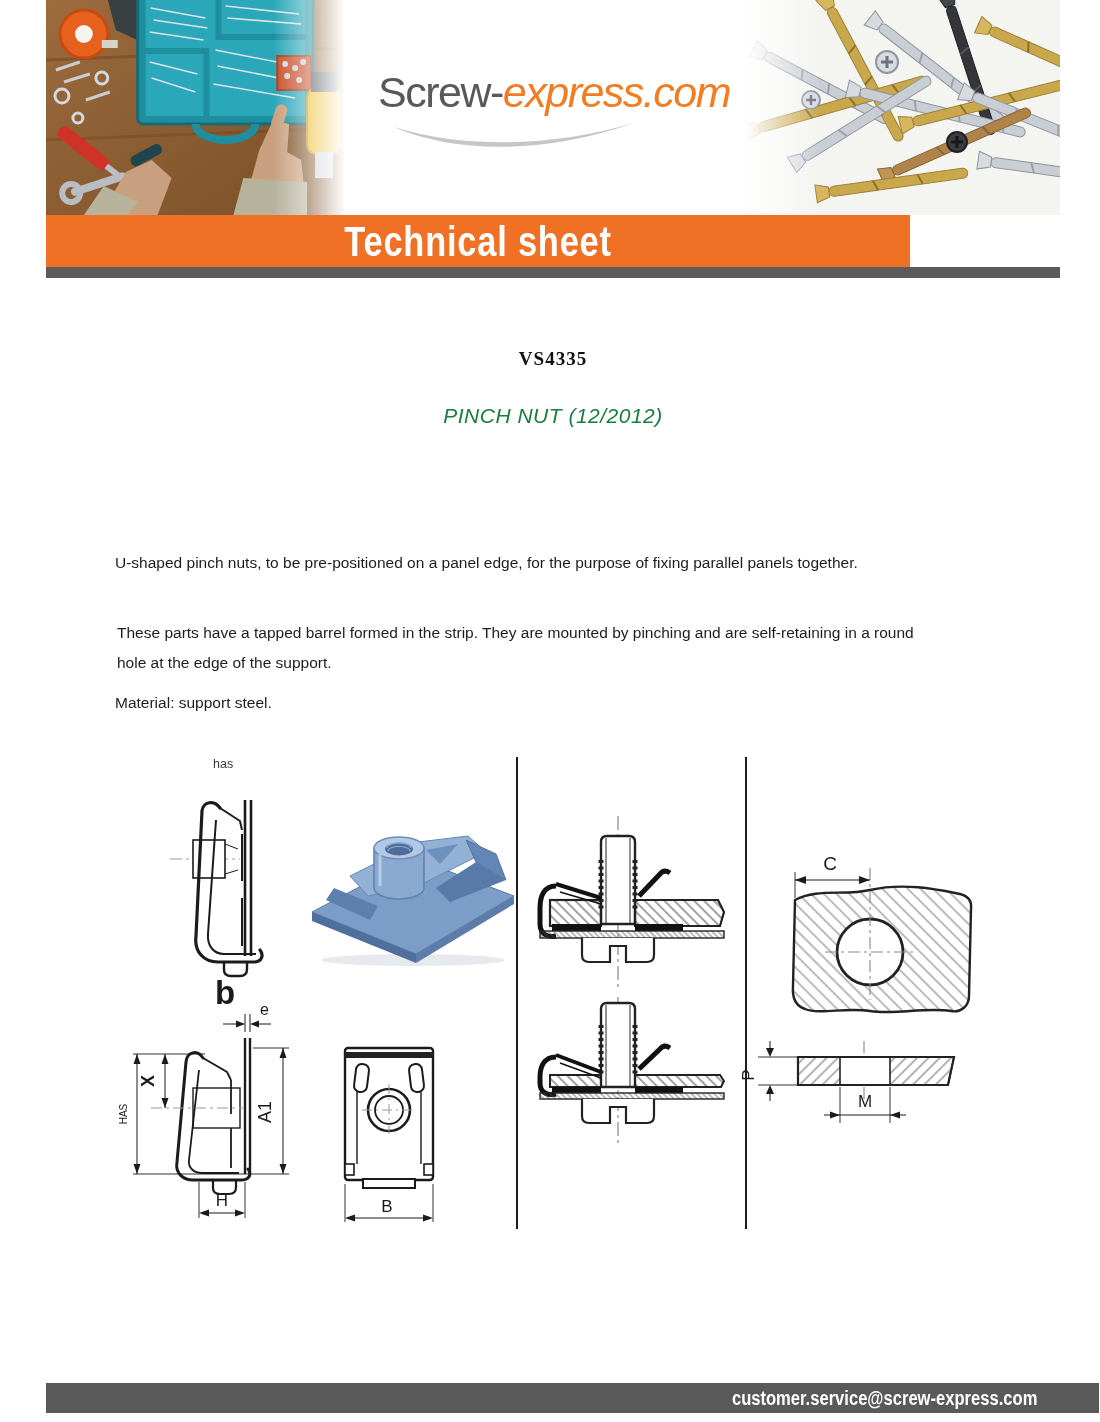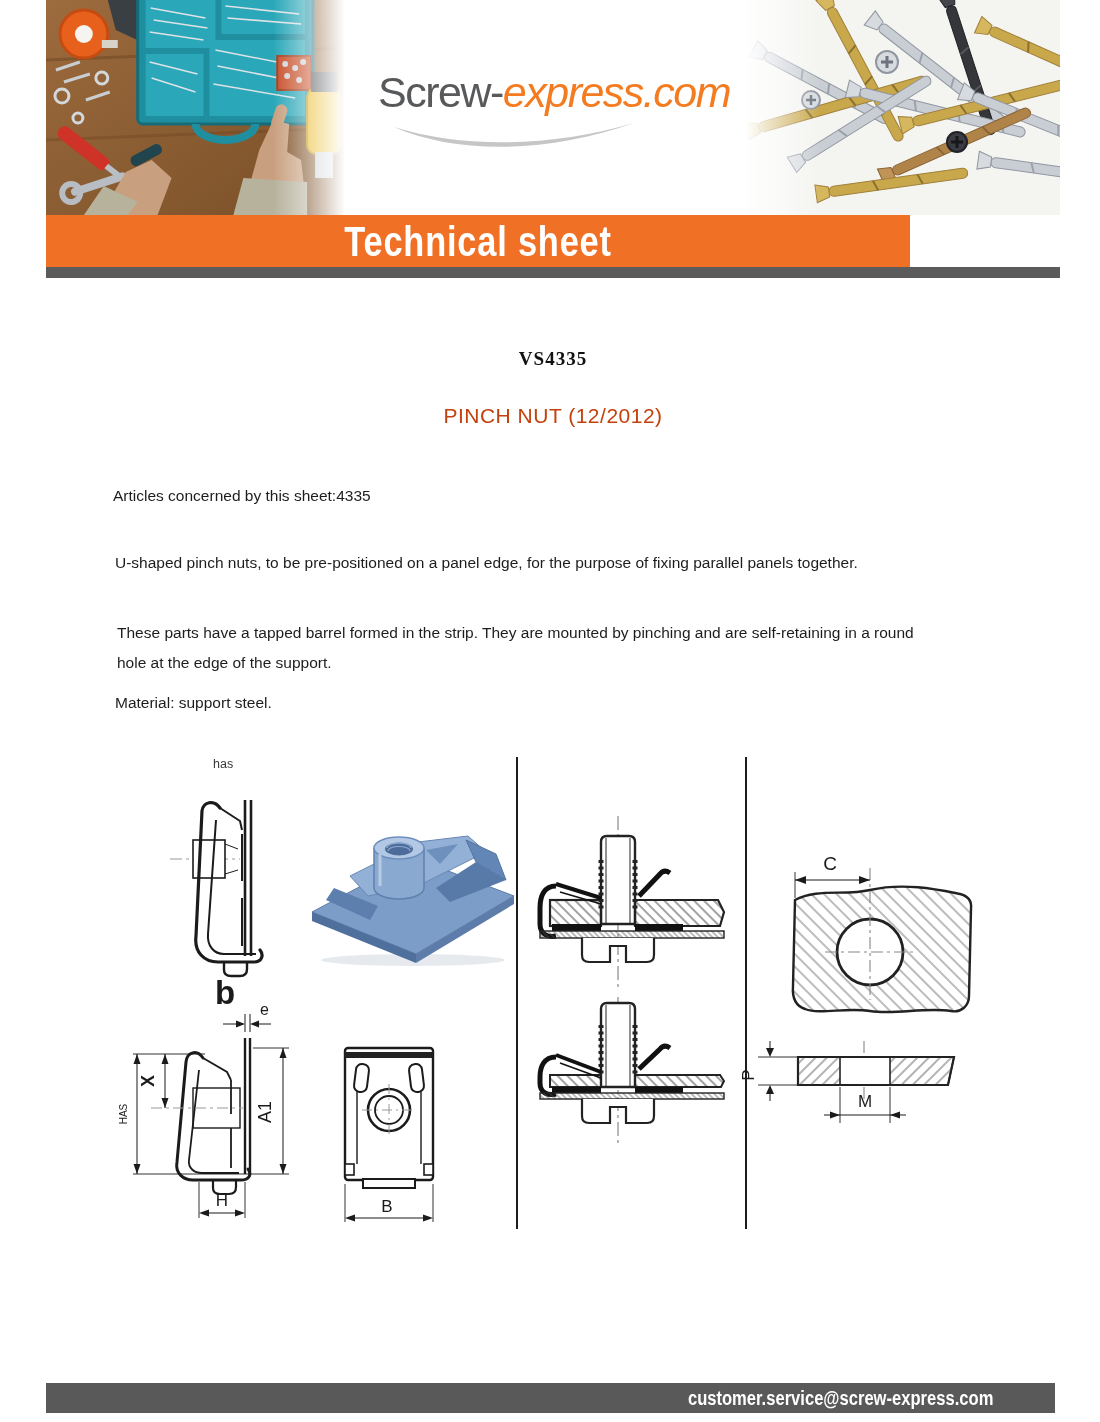--- a/index.html
+++ b/index.html
@@ -17,34 +17,34 @@
   .banner-text{width:100%;text-align:center;color:#fff;font-weight:bold;font-size:43px;
                line-height:52px;transform:scaleX(0.8);transform-origin:center;letter-spacing:1px;
                font-family:"Liberation Sans",sans-serif;}
   .gray-strip{position:absolute;left:46px;top:267px;width:1014px;height:11px;background:#5b5b5b;}
 
   
   .doc-title{position:absolute;left:46px;top:348px;width:1014px;text-align:center;
              font-family:"Liberation Serif",serif;font-weight:bold;font-size:19px;
              letter-spacing:1px;color:#111;}
   .doc-subtitle{position:absolute;left:46px;top:404px;width:1014px;text-align:center;
-                font-size:21px;color:#c2410c;letter-spacing:0.5px;}
+                font-size:21px;color:#15803d;letter-spacing:0.5px;font-style:italic;}
   .body-text{color:#1d1d1d;font-size:15.5px;line-height:30px;}
   .articles{position:absolute;left:113px;top:481px;}
   .para1{position:absolute;left:115px;top:548px;width:790px;}
   .para2{position:absolute;left:117px;top:618px;width:810px;}
   .material{position:absolute;left:115px;top:688px;}
 
   
   .divider{position:absolute;top:757px;width:2px;height:472px;background:#1c1c1c;}
   .has-label{position:absolute;left:213px;top:757px;font-size:12.5px;color:#3a3a3a;}
   svg text{font-family:"Liberation Sans",sans-serif;fill:#1b1b1b;}
 
   
-  .footer{position:absolute;left:46px;top:1383px;width:1009px;height:30px;background:#595959;}
+  .footer{position:absolute;left:46px;top:1383px;width:1009px;height:30px;background:#595959;padding-left:44px;}
   .footer-text{position:absolute;right:62px;top:0;line-height:30px;color:#fff;font-weight:bold;
                font-size:19.5px;transform:scaleX(0.85);transform-origin:right center;white-space:nowrap;}
 </style>
 </head>
 <body>
 
 <div class="page">
 
   <svg class="photo" style="left:46px;width:299px;" viewBox="0 0 300 215" preserveAspectRatio="none">
     <defs>
@@ -247,21 +247,20 @@
     <rect x="0" y="0" width="75" height="215" fill="url(#rfade)"></rect>
   </svg>
 
   <div class="banner">
     <div class="banner-text">Technical sheet</div>
   </div>
   <div class="gray-strip"></div>
 
   <div class="doc-title">VS4335</div>
   <div class="doc-subtitle">PINCH NUT (12/2012)</div>
-  <div class="body-text articles">Articles concerned by this sheet:4335</div>
   <div class="body-text para2">These parts have a tapped barrel formed in the strip. They are mounted by pinching and are self-retaining in a round hole at the edge of the support.</div>
   <div class="body-text para1">U-shaped pinch nuts, to be pre-positioned on a panel edge, for the purpose of fixing parallel panels together.</div>
   <div class="body-text material">Material: support steel.</div>
 
   <div class="divider" style="left:516px;"></div>
   <div class="divider" style="left:745px;"></div>
 
   <div class="has-label">has</div>
 
   <svg class="abs" style="left:168px;top:786px;" width="165" height="200" viewBox="0 0 165 200">

